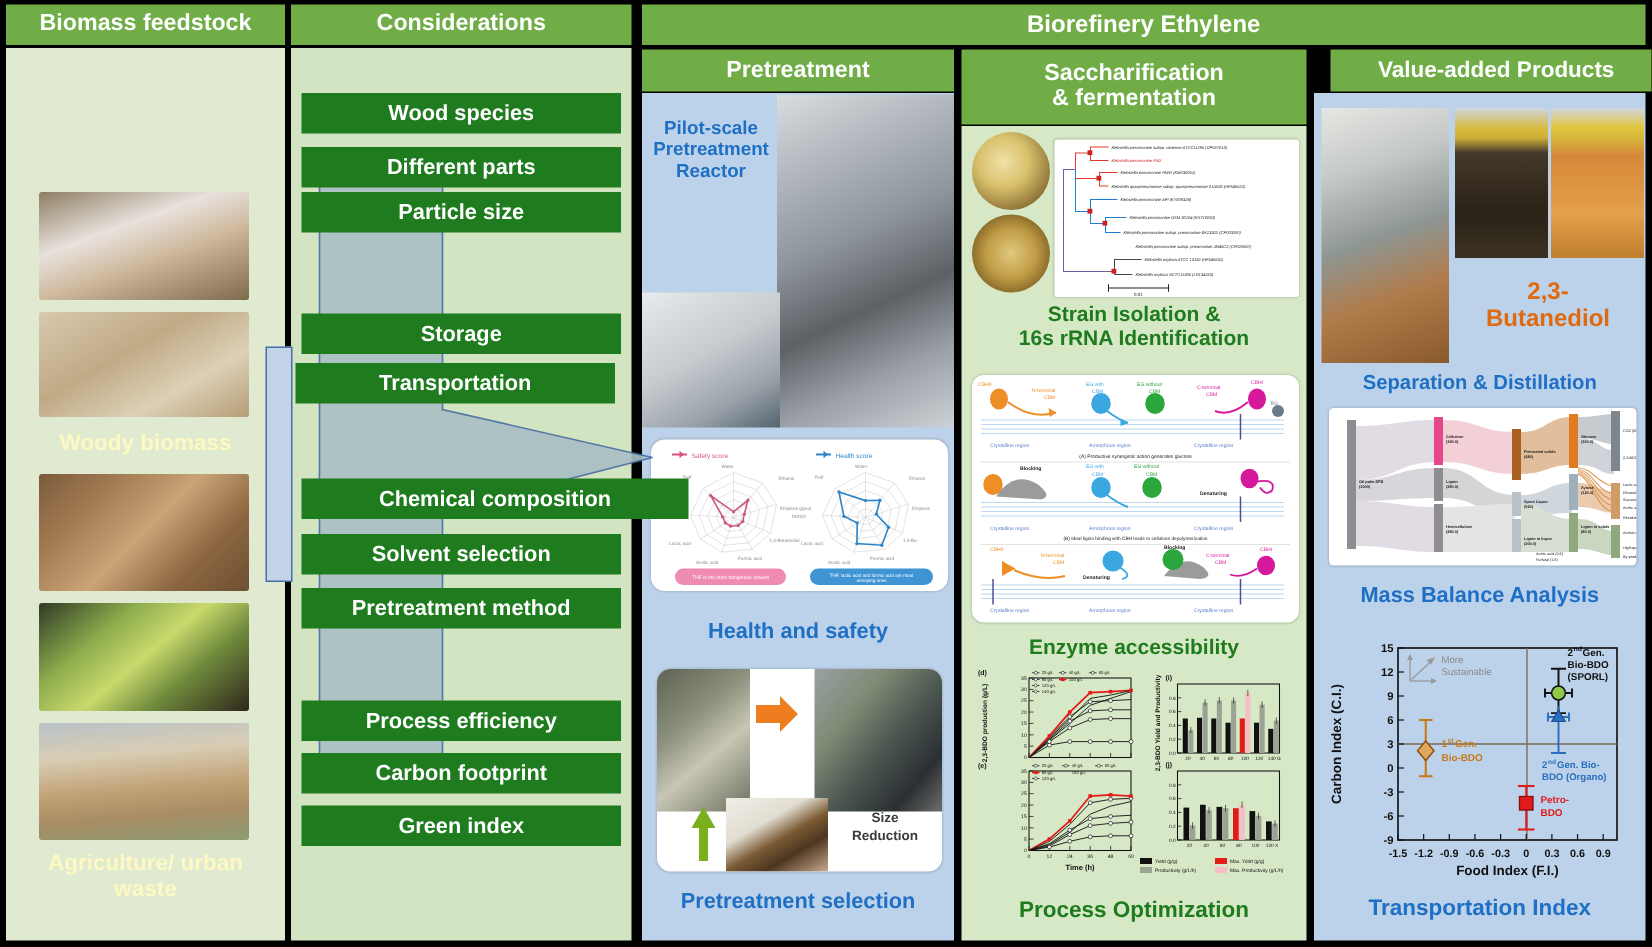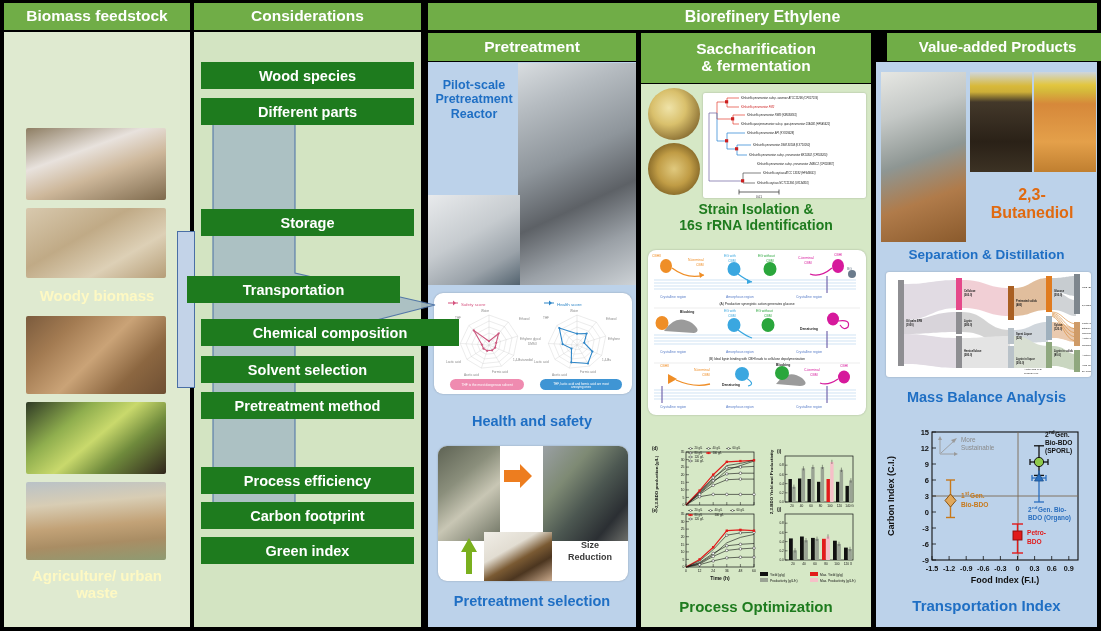--- a/index.html
+++ b/index.html
@@ -130,22 +130,23 @@
   <div class="panel" id="col-consider-body" style="left:194px; top:32px; width:227px; height:595px;"></div>
 
   <svg id="funnel-arrow" width="265" height="420" style="left:185px; top:105px;" viewBox="0 0 265 420">
     <polygon points="28,0 110,0 110,168 250,200 110,236 110,420 28,420" fill="#a9bfc4" stroke="#4a6fa5" stroke-width="1.1" opacity="0.92"></polygon>
   </svg>
 
   <div id="bracket" style="left:177px; top:231px; width:18px; height:157px;"></div>
 
   <div class="cons-item" style="left:201px; top:62px;  width:213px; height:27px; font-size:14.5px;">Wood species</div>
   <div class="cons-item" style="left:201px; top:98px;  width:213px; height:27px; font-size:14.5px;">Different parts</div>
+  <div class="cons-item" style="left:201px; top:128px; width:213px; height:27px; font-size:14.5px;">Particle size</div>
   <div class="cons-item" style="left:201px; top:209px; width:213px; height:27px; font-size:14.5px;">Storage</div>
-  <div class="cons-item" style="left:187px; top:242px; width:213px; height:27px; font-size:14.5px;margin-top:34px;">Transportation</div>
+  <div class="cons-item" style="left:197px; top:242px; width:213px; height:27px; font-size:14.5px;">Transportation</div>
   <div class="cons-item" style="left:201px; top:319px; width:258px; height:27px; font-size:14.5px;">Chemical composition</div>
   <div class="cons-item" style="left:201px; top:356px; width:213px; height:27px; font-size:14.5px;">Solvent selection</div>
   <div class="cons-item" style="left:201px; top:392px; width:213px; height:27px; font-size:14.5px;">Pretreatment method</div>
   <div class="cons-item" style="left:201px; top:467px; width:213px; height:27px; font-size:14.5px;">Process efficiency</div>
   <div class="cons-item" style="left:201px; top:502px; width:213px; height:27px; font-size:14.5px;">Carbon footprint</div>
   <div class="cons-item" style="left:201px; top:537px; width:213px; height:27px; font-size:14.5px;">Green index</div>
 
   <div class="panel hdr-green" style="left:428px; top:3px; width:669px; height:27px; font-size:16px;">Biorefinery Ethylene</div>
 
   <div class="panel hdr-green" style="left:428px; top:33px; width:208px; height:28px; font-size:15.5px;">Pretreatment</div>
@@ -447,20 +448,21 @@
         </g>
         <g style="font-size:3.4px; fill:#5b7fc9; font-family:'Liberation Sans',sans-serif;">
           <text x="12" y="48">Crystalline region</text>
             <text x="78" y="48">Amorphous region</text>
             <text x="148" y="48">Crystalline region</text>
         </g>
       </g>
     </svg>
   </div>
 
+  <div class="cap-green" style="left:641px; top:424px; width:230px; font-size:14px;">Enzyme accessibility</div>
 
   <svg style="position:absolute; left:648px; top:446px;" width="218" height="148" viewBox="0 0 218 148">
 
     <g transform="translate(38,6)">
       <rect x="0" y="0" width="68" height="53" fill="none" stroke="#111" stroke-width="0.7"></rect>
       <g stroke="#111" stroke-width="0.5">
         <line x1="0" y1="53" x2="0" y2="50"></line>
           <line x1="13.6" y1="53" x2="13.6" y2="50"></line>
         <line x1="27.2" y1="53" x2="27.2" y2="50"></line>
           <line x1="40.8" y1="53" x2="40.8" y2="50"></line>

